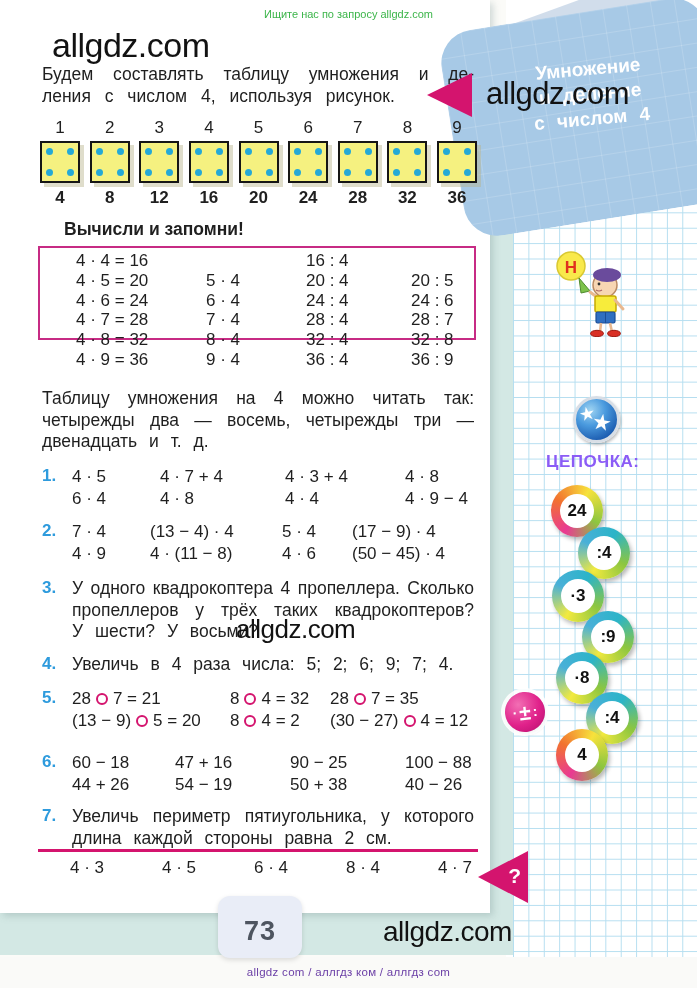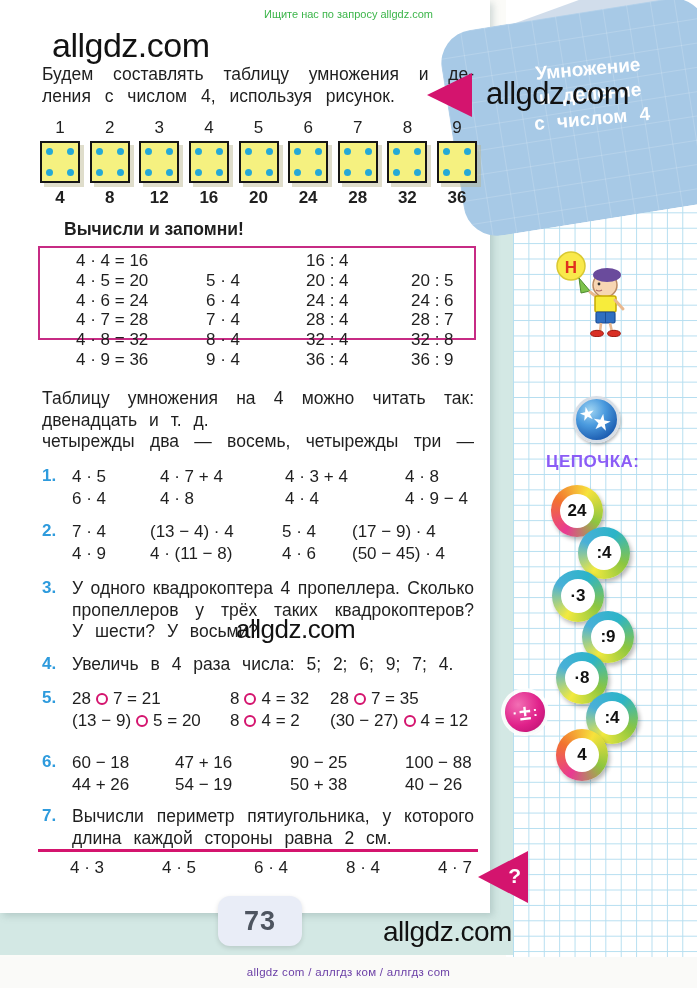--- a/index.html
+++ b/index.html
@@ -103,23 +103,23 @@
   #bottom-row { left:70px; top:858px; width:402px; display:flex;
                 justify-content:space-between; font-size:17px; }
 
   #tri-q { left:478px; top:851px; width:50px; height:52px; z-index:5; }
   #tri-q::before { content:""; position:absolute; left:0; top:0;
     border-top:26px solid transparent; border-bottom:26px solid transparent;
     border-right:50px solid #D4146E; }
   #tri-q .q { position:absolute; right:7px; top:13px; color:#fff;
               font-weight:bold; font-size:21px; }
 
-  #page-tab { left:218px; top:896px; width:84px; height:50px; background:#E9EDF7;
+  #page-tab { left:218px; top:896px; width:84px; height:62px; background:#E9EDF7;
     border-radius:12px; box-shadow:0 2px 5px rgba(0,0,0,.13); z-index:3;
-    text-align:center; padding-top:10px; font-size:27px; font-weight:bold;
+    text-align:center; padding-top:20px; font-size:27px; font-weight:bold;
     color:#4E5560; letter-spacing:1px; }
 
   
   #boy { left:549px; top:245px; z-index:3; }
   #star-badge { left:573px; top:396px; width:47px; height:47px; border-radius:50%;
     background:radial-gradient(circle at 35% 28%, #9FD4F2 0%, #4A9ADE 38%, #1C5CB0 78%, #123F7E 100%);
     border:3px solid #D8DEE6; box-shadow:1px 2px 3px rgba(0,0,0,.25); z-index:3; }
   #star-badge .st1 { position:absolute; left:3px; top:4px; color:#fff; font-size:18px;
                      transform:rotate(-12deg); }
   #star-badge .st2 { position:absolute; left:16px; top:11px; color:#fff; font-size:22px;
@@ -291,22 +291,22 @@
       <span>32 : 8</span>
       <span>4 · 9 = 36</span>
       <span>9 · 4</span>
       <span>36 : 4</span>
       <span>36 : 9</span>
     </div>
 </div>
 
 <div class="abs" id="note">
   <div class="bodyline js">Таблицу умножения на 4 можно читать так:</div>
+  <div class="bodyline js">четырежды два — восемь, четырежды три —</div>
   <div class="bodyline sp7">двенадцать и т. д.</div>
-  <div class="bodyline js">четырежды два — восемь, четырежды три —</div>
 </div>
 
 <span class="ex-num" style="top:466px">1.</span>
 <div class="ex-grid" id="ex1-grid" style="top:466px">
     <span>4 · 5</span>
     <span>4 · 7 + 4</span>
     <span>4 · 3 + 4</span>
     <span>4 · 8</span>
     <span>6 · 4</span>
     <span>4 · 8</span>
@@ -353,21 +353,21 @@
     <span>90 − 25</span>
     <span>100 − 88</span>
     <span>44 + 26</span>
     <span>54 − 19</span>
     <span>50 + 38</span>
     <span>40 − 26</span>
   </div>
 
 <span class="ex-num" style="top:806px">7.</span>
 <div class="ex-text" style="top:806px">
-  <div class="bodyline js">Вычисли периметр пятиугольника, у которого</div>
+  <div class="bodyline js">Увеличь периметр пятиугольника, у которого</div>
   <div class="bodyline sp7">длина каждой стороны равна 2 см.</div>
 </div>
 
 <div class="abs" id="divider"></div>
 <div class="abs" id="bottom-row">
     <span>4 · 3</span>
     <span>4 · 5</span>
     <span>6 · 4</span>
     <span>8 · 4</span>
     <span>4 · 7</span>

